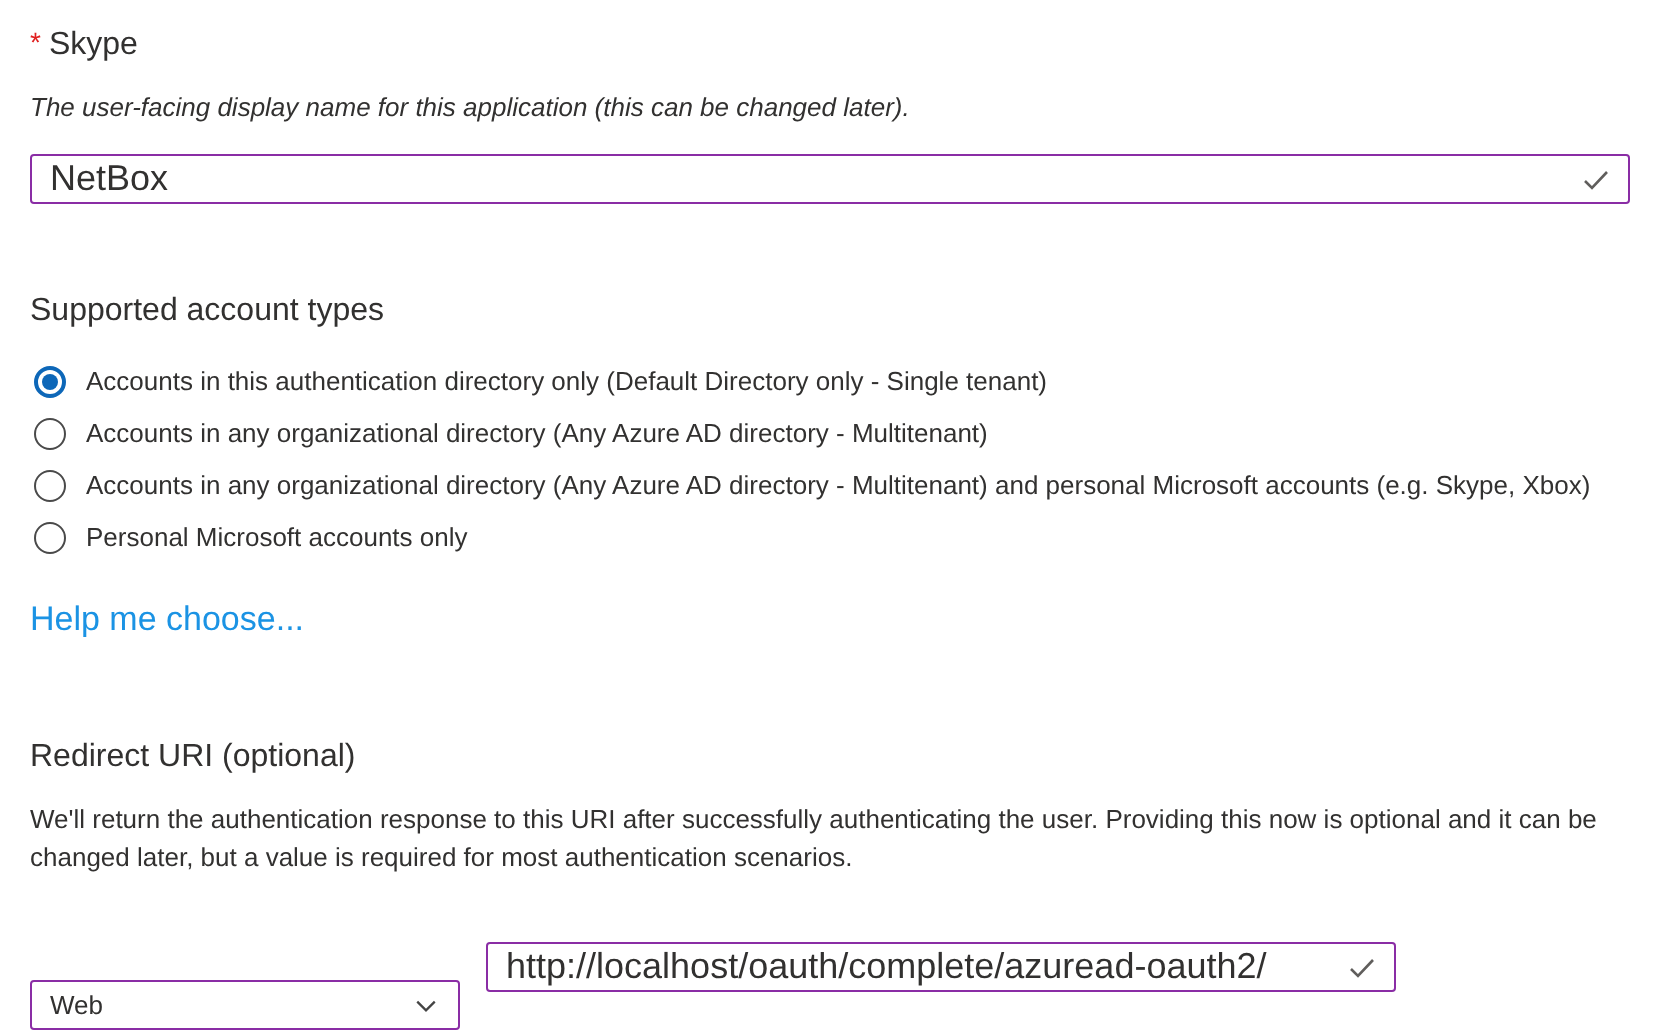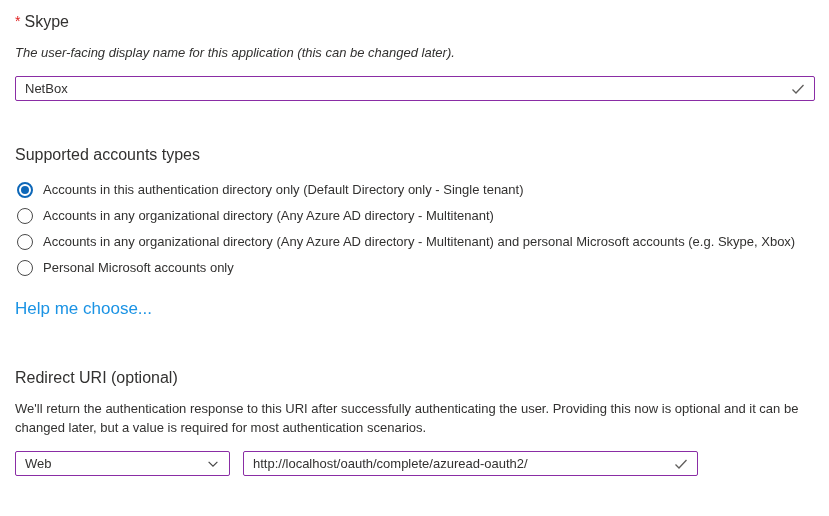--- a/index.html
+++ b/index.html
@@ -37,21 +37,21 @@
     margin-top: 15px;
     width: 800px;
     height: 25px;
   }
   .text-input {
     width: 100%; height: 100%;
     border: 1px solid var(--accent-purple, #8a2da5);
     border-radius: 2px;
     background: #ffffff;
     font-family: "Liberation Sans", "DejaVu Sans", sans-serif;
-    font-size: 13px;
+    font-size: 18px;
     color: var(--text, #323130);
     padding: 0 30px 0 9px;
     outline: none;
   }
   .input-valid-icon {
     position: absolute;
     right: 9px; top: 50%;
     transform: translateY(-50%);
     width: 16px; height: 16px;
     color: var(--icon-gray, #605e5c);
@@ -118,20 +118,21 @@
     width: 215px; height: 25px;
     border: 1px solid var(--accent-purple, #8a2da5);
     border-radius: 2px;
     background: #fff;
     display: flex;
     align-items: center;
     padding: 0 30px 0 9px;
     font-size: 13px;
     cursor: pointer;
     margin-right: 13px;
+    margin-top: 38px;
   }
   .chevron-icon {
     position: absolute;
     right: 9px; top: 50%;
     transform: translateY(-50%);
     width: 14px; height: 14px;
     color: #444444;
     pointer-events: none;
   }
   .uri-wrap {
@@ -153,21 +154,21 @@
   <div class="input-wrap">
     <input class="text-input" type="text" value="NetBox" style="">
     <span class="input-valid-icon">
       <svg width="16" height="16" viewBox="0 0 16 16">
           <path d="M2.5 8.5 L6 12 L13.5 4" fill="none" stroke="currentColor" stroke-width="1.3"></path>
         </svg>
     </span>
   </div>
 
   
-  <div class="section-title accounts-title">Supported accounts types</div>
+  <div class="section-title accounts-title">Supported account types</div>
 
   <div class="radio-group">
     <div class="radio-row">
       <span class="radio-circle selected"></span>
       <span class="radio-label">Accounts in this authentication directory only (Default Directory only - Single tenant)</span>
     </div>
     <div class="radio-row">
       <span class="radio-circle"></span>
       <span class="radio-label">Accounts in any organizational directory (Any Azure AD directory - Multitenant)</span>
     </div>

